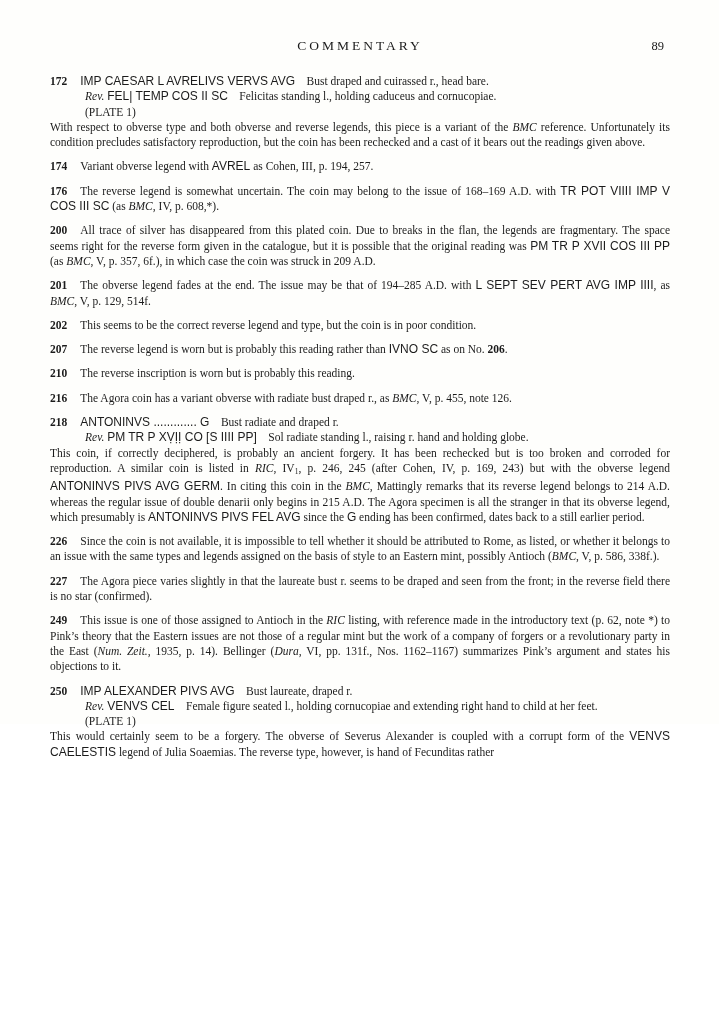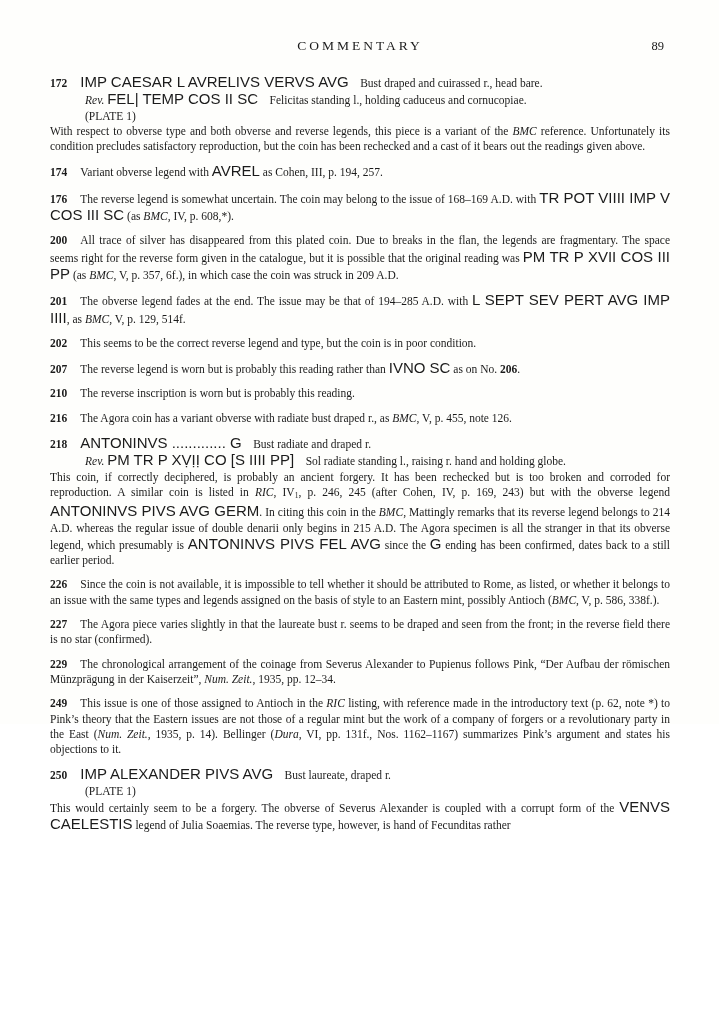--- a/index.html
+++ b/index.html
@@ -48,21 +48,21 @@
   p.rev-line, p.plate-line {
     padding-left: 35px;
   }
   .entry-number {
     font-weight: bold;
     margin-right: 13px;
   }
   .entry-number.it { }
   .r-sans {
     font-family: "Liberation Sans", sans-serif;
-    font-size: 15px;
+    font-size: 12px;
   }
   .r-italic { font-style: italic; margin-top: 12px; }
   .r-bold { font-weight: bold; }
   .r-sub {
     vertical-align: -2px;
     font-size: 7.5px;
   }
 </style>
 </head>
 <body>
@@ -108,24 +108,22 @@
         <p class="block rev-line"><span class="r-italic">Rev.</span><span> </span><span class="r-sans">PM TR P XṾỊỊ CO [S IIII PP]</span><span> Sol radiate standing l., raising r. hand and holding globe.</span></p>
         <p class="block para"><span>This coin, if correctly deciphered, is probably an ancient forgery. It has been rechecked but is too broken and corroded for reproduction. A similar coin is listed in </span><span class="r-italic">RIC</span><span>, IV</span><span class="r-sub">1</span><span>, p. 246, 245 (after Cohen, IV, p. 169, 243) but with the obverse legend </span><span class="r-sans">ANTONINVS PIVS AVG GERM</span><span>. In citing this coin in the </span><span class="r-italic">BMC</span><span>, Mattingly remarks that its reverse legend belongs to 214 A.D. whereas the regular issue of double denarii only begins in 215 A.D. The Agora specimen is all the stranger in that its obverse legend, which presumably is </span><span class="r-sans">ANTONINVS PIVS FEL AVG</span><span> since the </span><span class="r-sans">G</span><span> ending has been confirmed, dates back to a still earlier period.</span></p>
       </div>
       <div class="entry">
         <p class="block entry-head"><span class="entry-number it">226</span><span>Since the coin is not available, it is impossible to tell whether it should be attributed to Rome, as listed, or whether it belongs to an issue with the same types and legends assigned on the basis of style to an Eastern mint, possibly Antioch (</span><span class="r-italic">BMC</span><span>, V, p. 586, 338f.).</span></p>
       </div>
       <div class="entry">
         <p class="block entry-head"><span class="entry-number it">227</span><span>The Agora piece varies slightly in that the laureate bust r. seems to be draped and seen from the front; in the reverse field there is no star (confirmed).</span></p>
       </div>
       <div class="entry">
-        <p class="block entry-head"><span class="entry-number it">229</span><span>The chronological arrangement of the coinage from Severus Alexander to Pupienus follows Pink, “Der Aufbau der römischen Münzprägung in der Kaiserzeit”, </span><span class="r-italic">Num. Zeit.</span><span>, 1935, pp. 12–34.</span></p>
-      </div>
-      <div class="entry">
         <p class="block entry-head"><span class="entry-number it">249</span><span>This issue is one of those assigned to Antioch in the </span><span class="r-italic">RIC</span><span> listing, with reference made in the introductory text (p. 62, note *) to Pink’s theory that the Eastern issues are not those of a regular mint but the work of a company of forgers or a revolutionary party in the East (</span><span class="r-italic">Num. Zeit.</span><span>, 1935, p. 14). Bellinger (</span><span class="r-italic">Dura</span><span>, VI, pp. 131f., Nos. 1162–1167) summarizes Pink’s argument and states his objections to it.</span></p>
       </div>
       <div class="entry">
         <p class="block entry-head"><span class="entry-number">250</span><span class="r-sans">IMP ALEXANDER PIVS AVG</span><span> Bust laureate, draped r.</span></p>
+        <p class="block rev-line"><span class="r-italic">Rev.</span><span> </span><span class="r-sans">VENVS CEL</span><span> Female figure seated l., holding cornucopiae and extending right hand to child at her feet.</span></p>
         <p class="block plate-line"><span>(PLATE 1)</span></p>
         <p class="block para"><span>This would certainly seem to be a forgery. The obverse of Severus Alexander is coupled with a corrupt form of the </span><span class="r-sans">VENVS CAELESTIS</span><span> legend of Julia Soaemias. The reverse type, however, is hand of Fecunditas rather</span></p>
       </div>
     </main>
 </div>
 
 </body></html>

